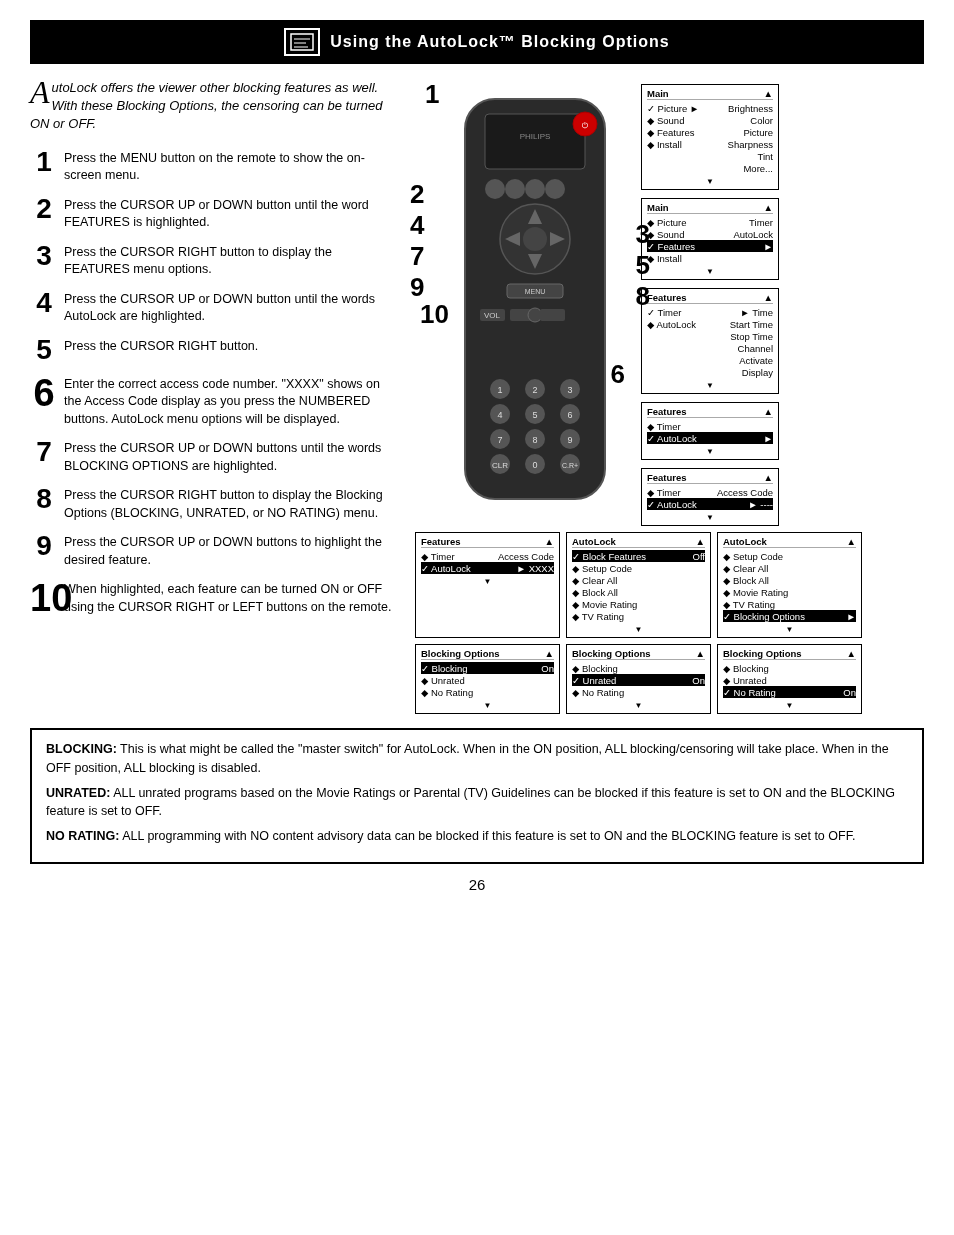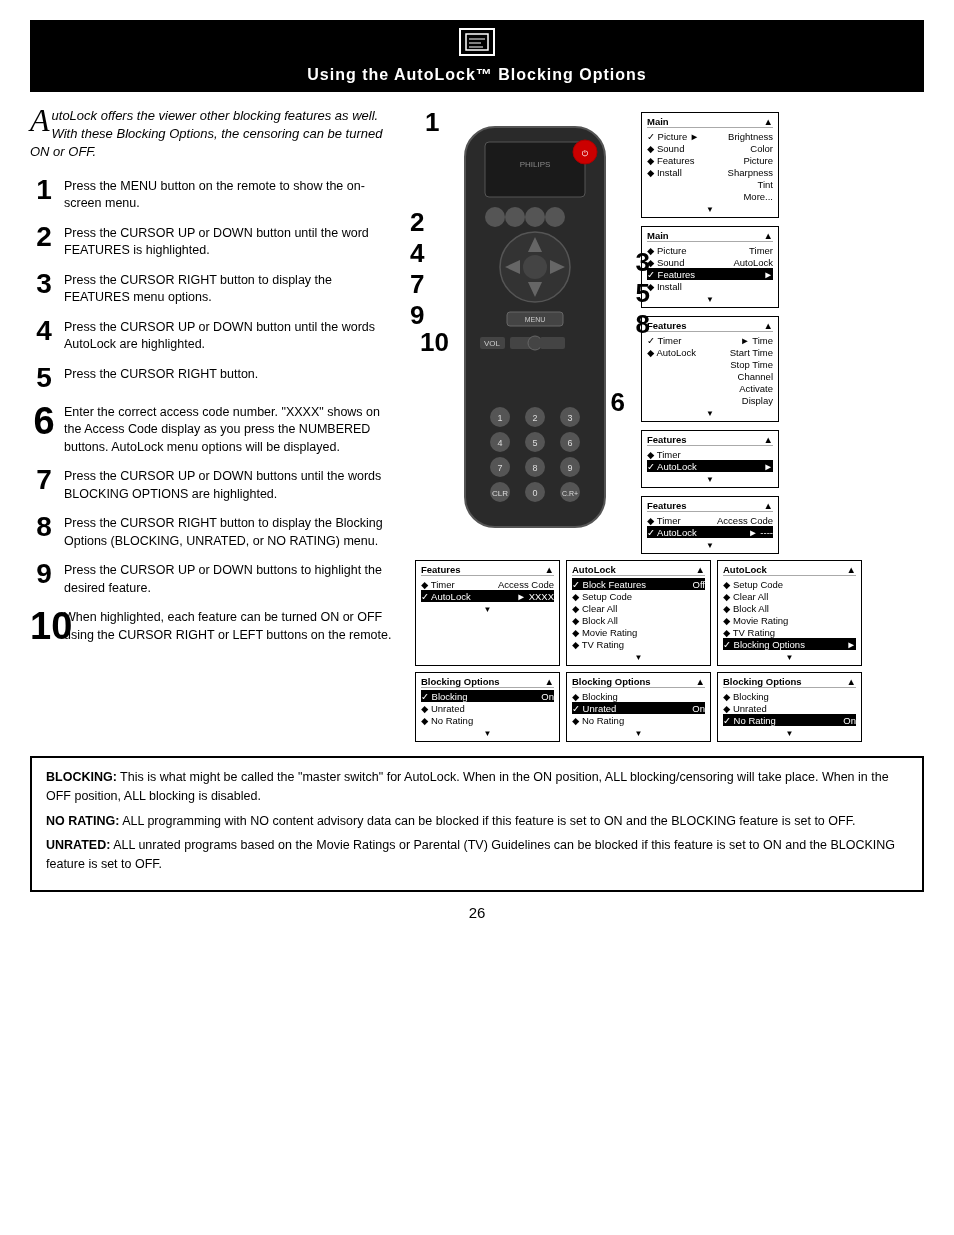--- a/index.html
+++ b/index.html
@@ -26,21 +26,20 @@
       text-align: center;
       padding: 8px 20px;
       font-size: 16px;
       font-weight: bold;
       letter-spacing: 1px;
       display: flex;
       align-items: center;
       justify-content: center;
       gap: 10px;
       margin-bottom: 15px;
-      flex-direction: column;
     }
     .header-icon {
       width: 36px;
       height: 28px;
       border: 2px solid #fff;
       display: inline-flex;
       align-items: center;
       justify-content: center;
     }
 
@@ -572,19 +571,19 @@
           <div class="arr">▼</div>
         </div>
 
       </div>
 
     </div>
   </div>
 
   <div class="info-box">
     <p><b>BLOCKING:</b> This is what might be called the "master switch" for AutoLock. When in the ON position, ALL blocking/censoring will take place. When in the OFF position, ALL blocking is disabled.</p>
+    <p><b>UNRATED:</b> ALL unrated programs based on the Movie Ratings or Parental (TV) Guidelines can be blocked if this feature is set to ON and the BLOCKING feature is set to OFF.</p>
     <p><b>NO RATING:</b> ALL programming with NO content advisory data can be blocked if this feature is set to ON and the BLOCKING feature is set to OFF.</p>
-    <p><b>UNRATED:</b> ALL unrated programs based on the Movie Ratings or Parental (TV) Guidelines can be blocked if this feature is set to ON and the BLOCKING feature is set to OFF.</p>
   </div>
 
   <div class="page-number">26</div>
 
 </div>
 
 </body></html>

